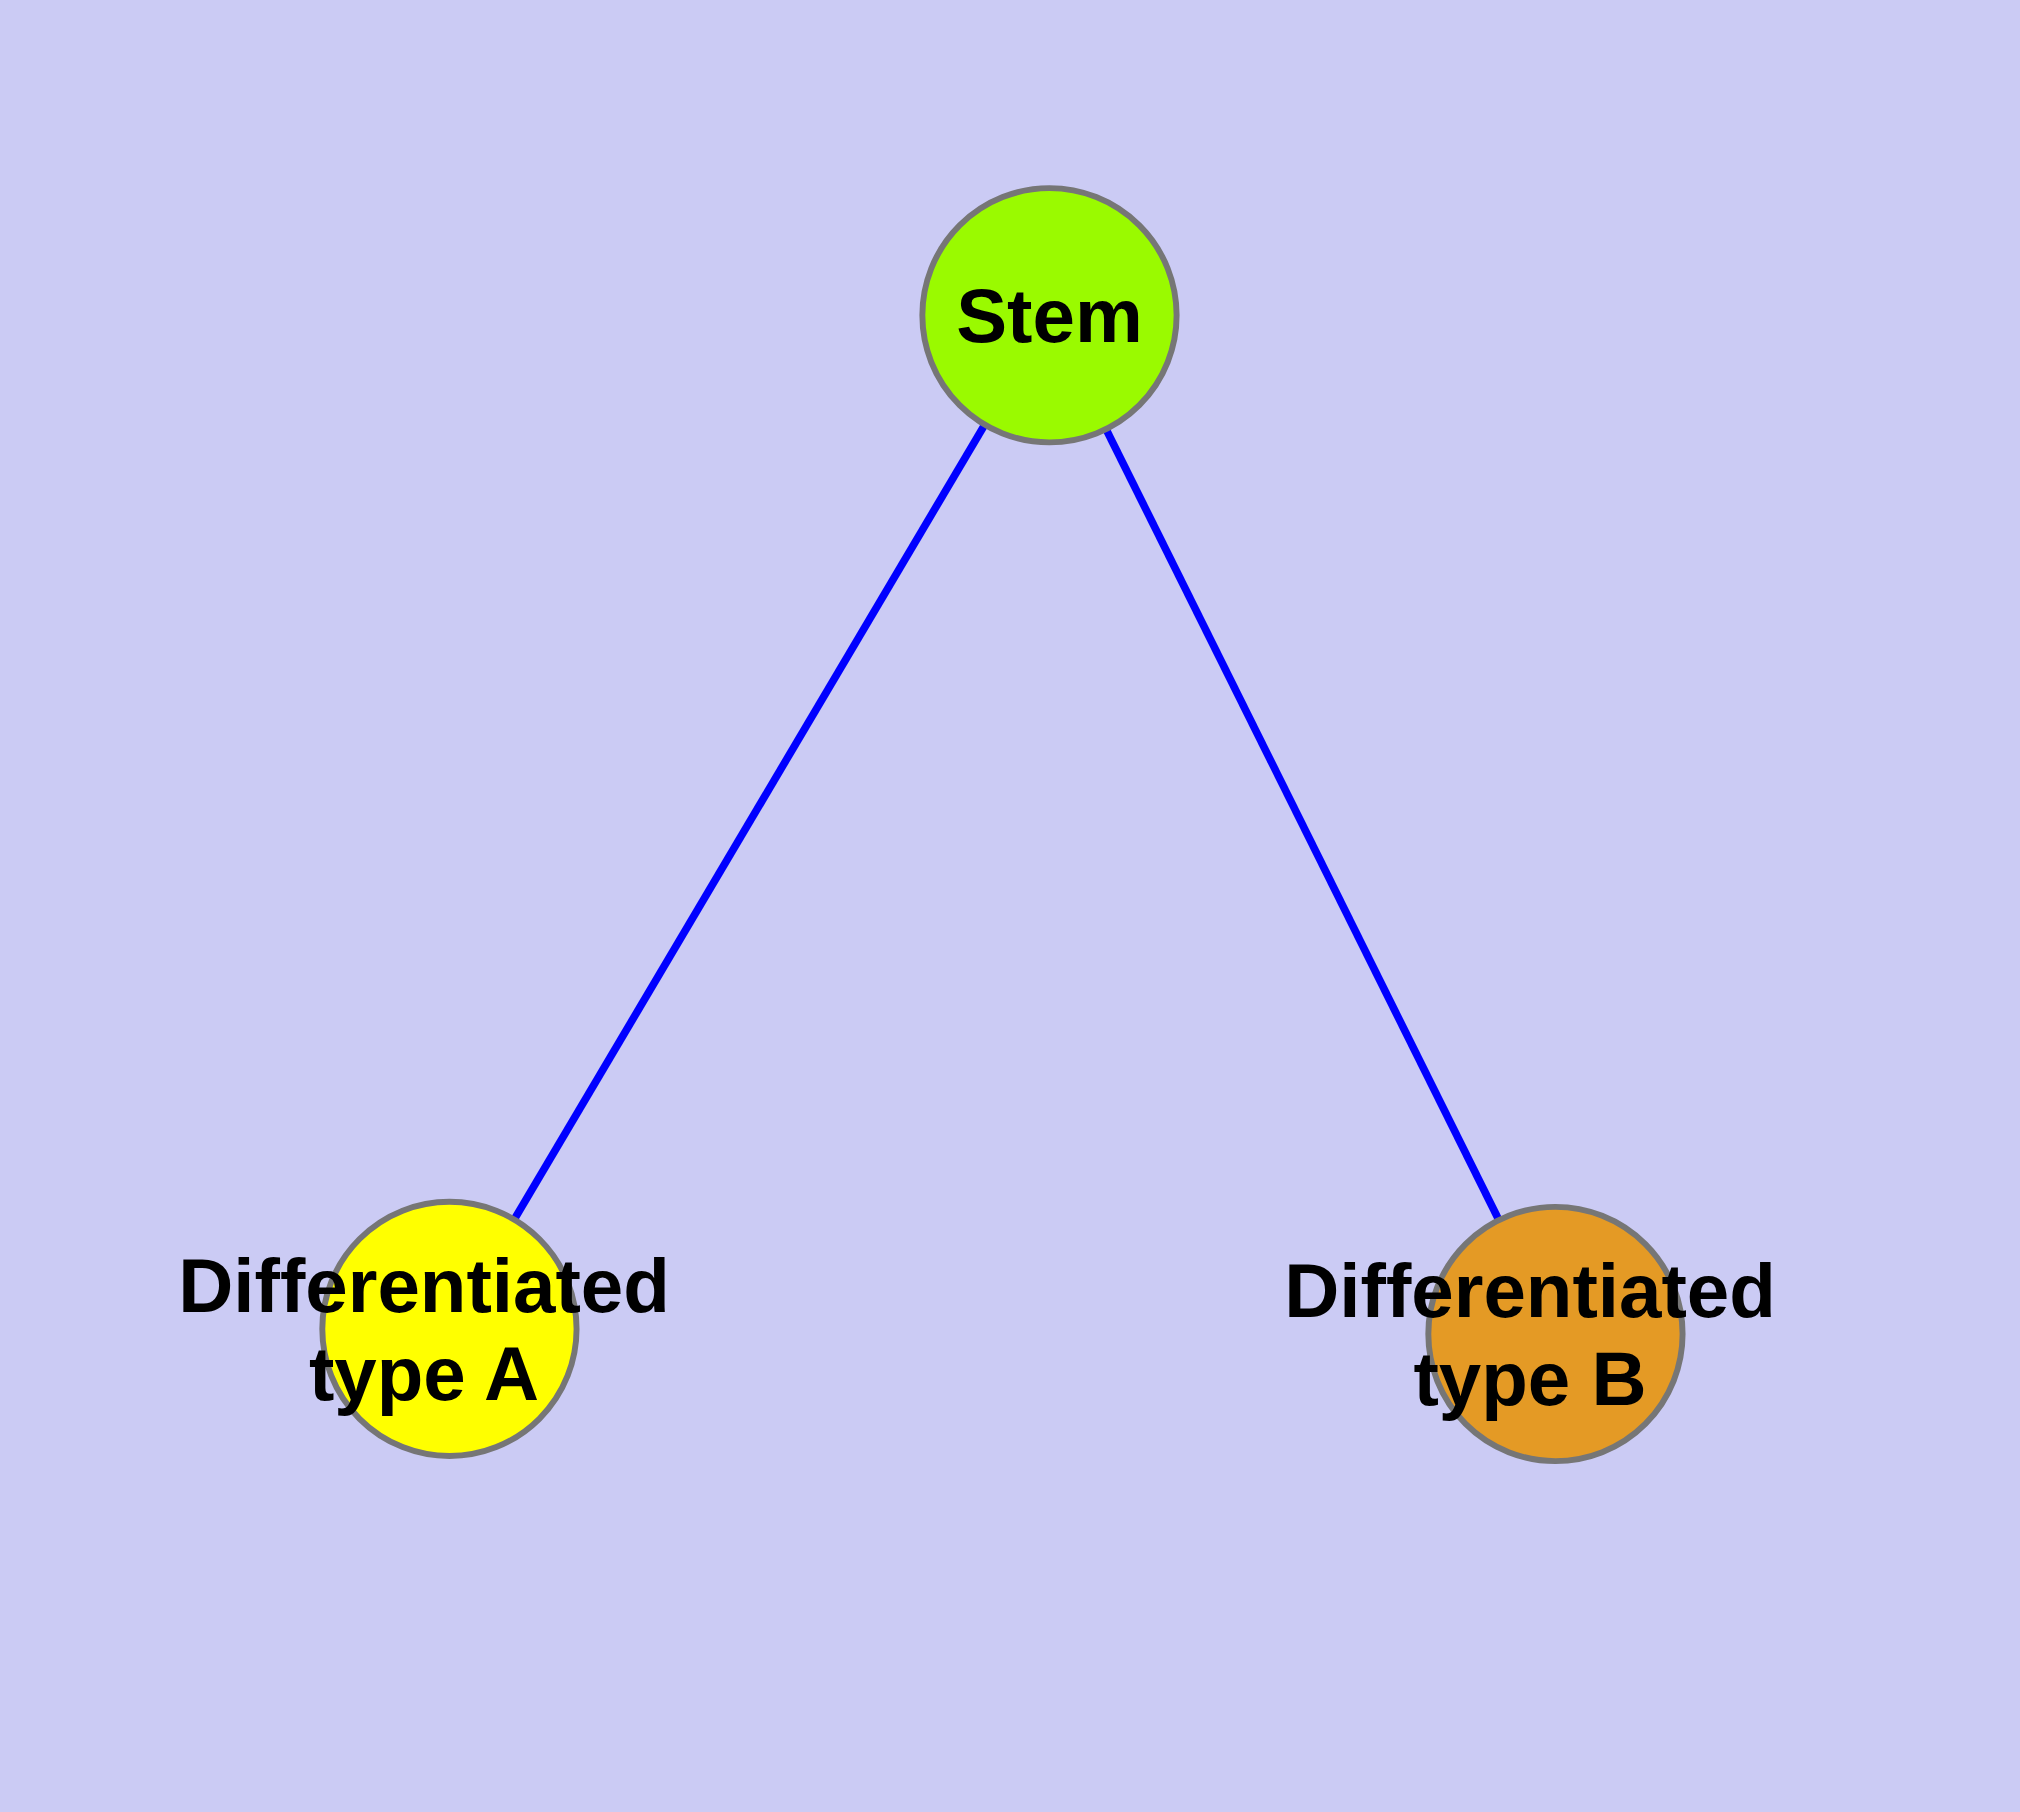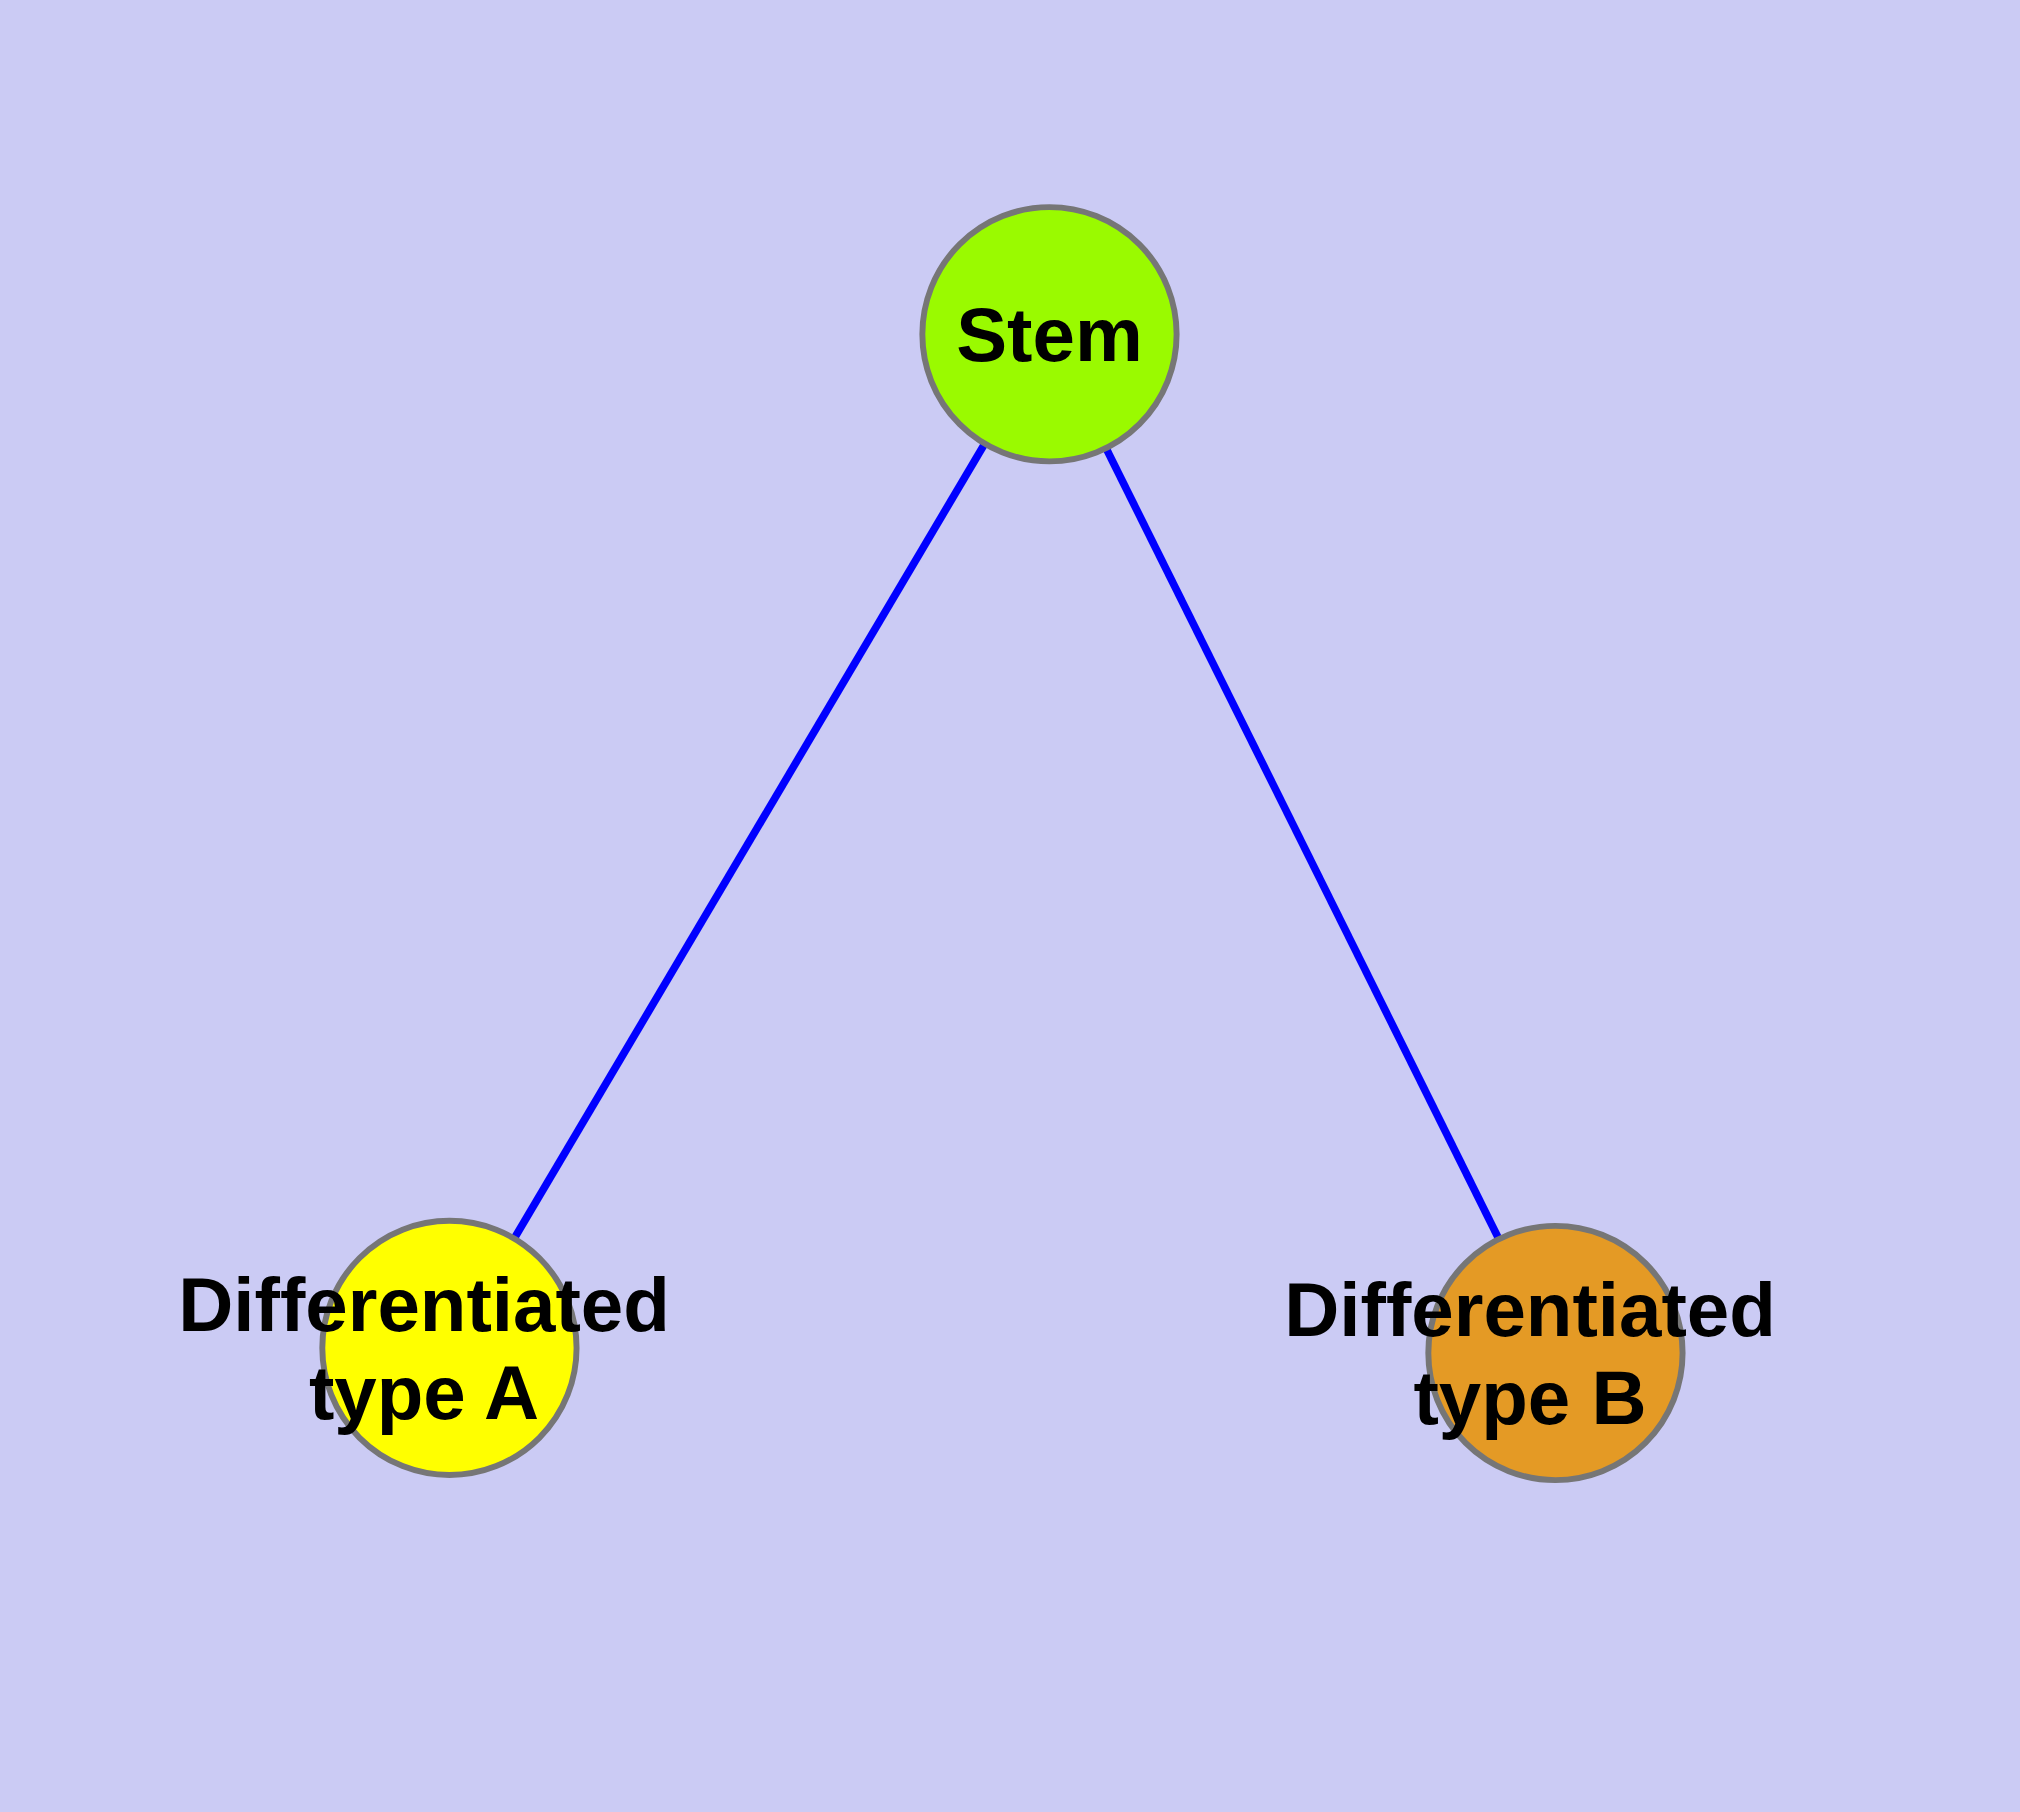--- a/index.html
+++ b/index.html
@@ -3,21 +3,20 @@
 <meta charset="utf-8">
 <style>
   html, body {
     margin: 0;
     padding: 0;
   }
   .canvas-wrap {
     width: 2021px;
     height: 1712px;
     overflow: hidden;
-    margin-top: 19px;
   }
   svg {
     display: block;
     font-family: "Liberation Sans", "DejaVu Sans", sans-serif;
   }
   .edge {
     stroke-width: 9;
     fill: none;
   }
   .node-circle {

